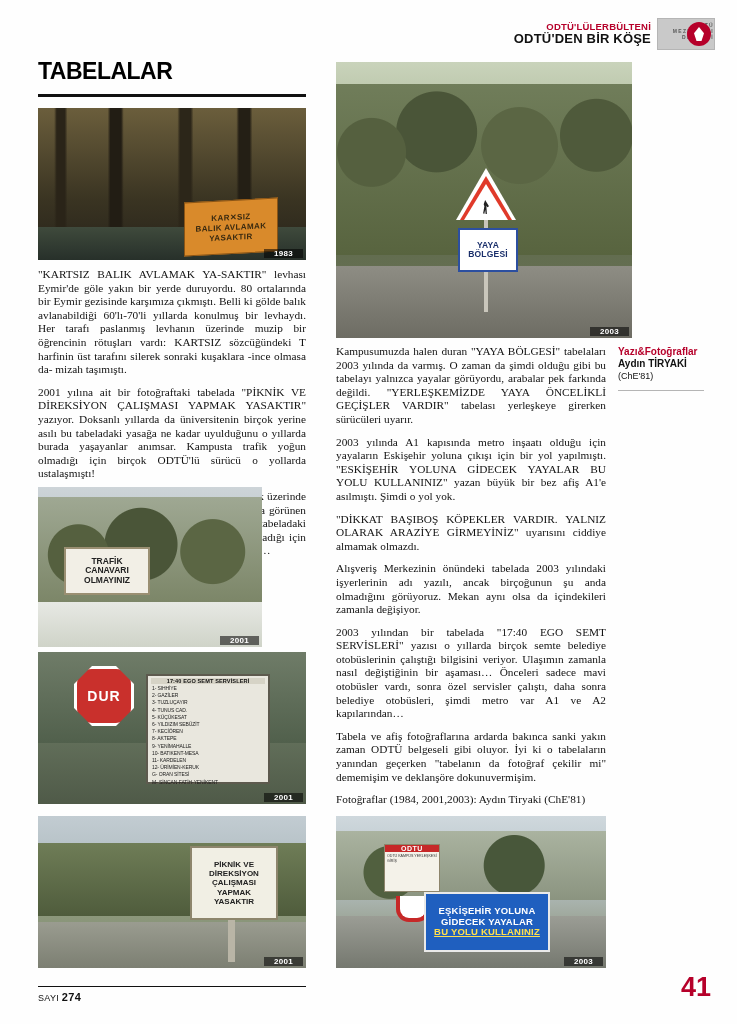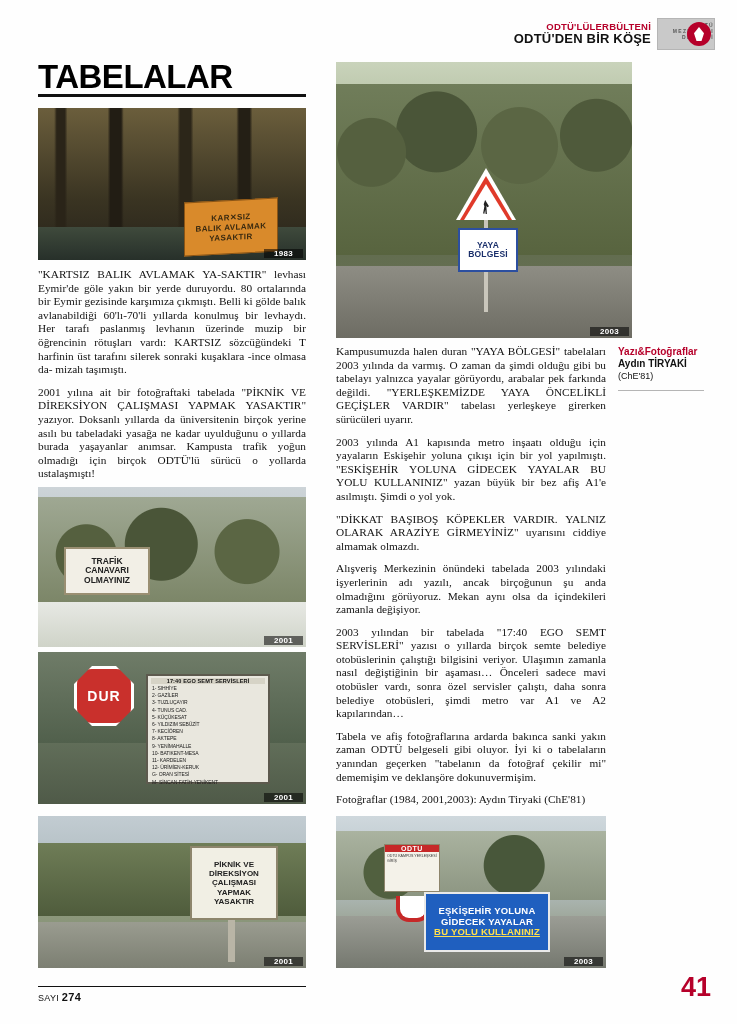--- a/index.html
+++ b/index.html
@@ -79,21 +79,21 @@
     background: #fff;
     clip-path: polygon(50% 0, 100% 45%, 75% 100%, 25% 100%, 0 45%);
   }
 
   
   .title {
     position: absolute;
     left: 38px;
     top: 58px;
     font-family: "Liberation Sans", sans-serif;
-    font-size: 33px;
+    font-size: 23px;
     font-weight: bold;
     letter-spacing: -0.5px;
     color: #000;
     text-align: right;
   }
   .title-rule {
     position: absolute;
     left: 38px;
     top: 94px;
     width: 268px;
@@ -249,21 +249,21 @@
   .lake-sign span {
     font-family:"Liberation Sans", sans-serif;
     font-size: 8px;
     font-weight: bold;
     color: #3a2a10;
     letter-spacing: .4px;
   }
 
   
   #photo-trafik {
-    left: 38px; top: 487px; width: 268px; height: 160px;
+    left: 38px; top: 487px; width: 224px; height: 160px;
     background: linear-gradient(#cdd4d8 0%, #b9c3c6 40%, #8d9283 70%, #6f7a5e 100%);
   }
   #photo-trafik .snowtrees {
     position:absolute; left:0; top:6%; width:100%; height:66%;
     background:
       radial-gradient(circle at 18% 55%, #55603f 0 30px, transparent 31px),
       radial-gradient(circle at 46% 45%, #4a5538 0 36px, transparent 37px),
       radial-gradient(circle at 78% 52%, #5b6644 0 32px, transparent 33px),
       linear-gradient(#9fa893, #7c8668);
   }

